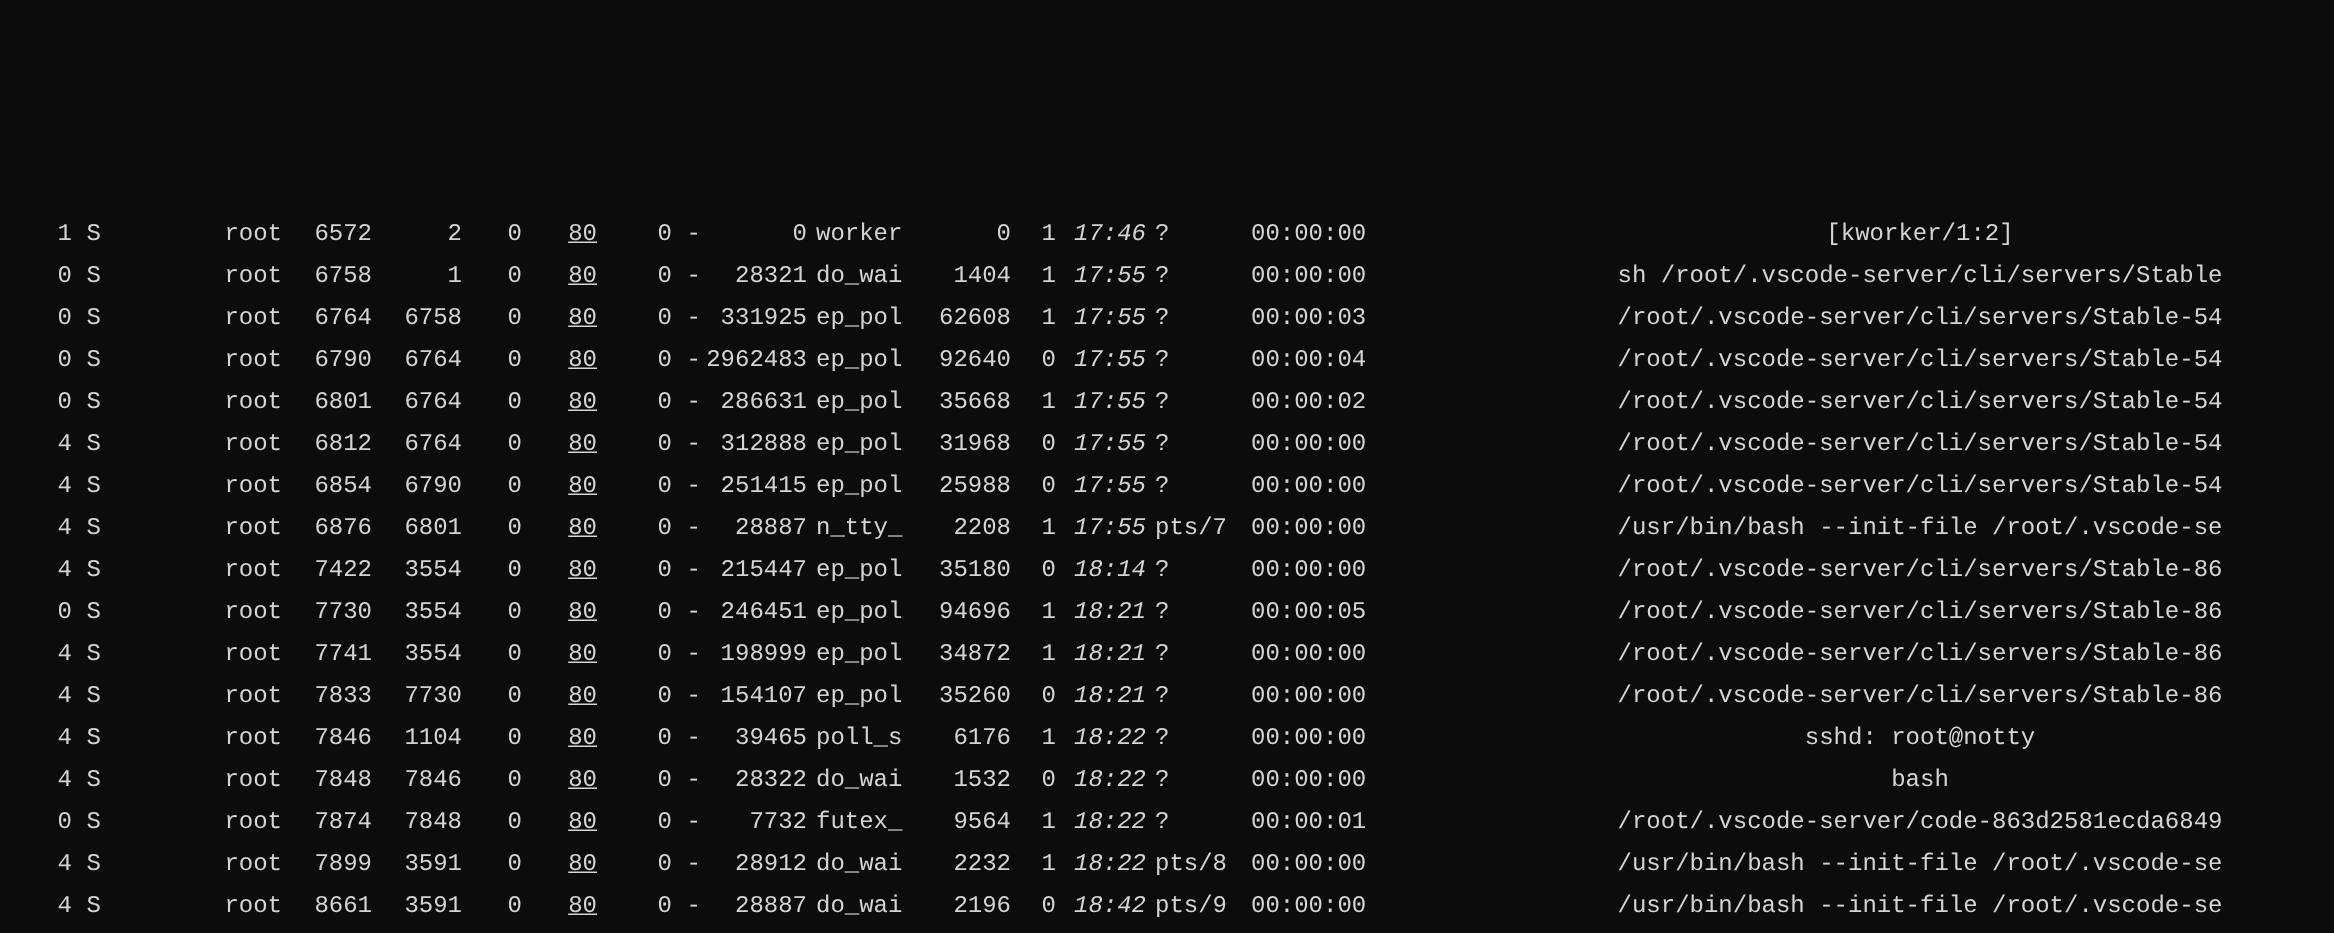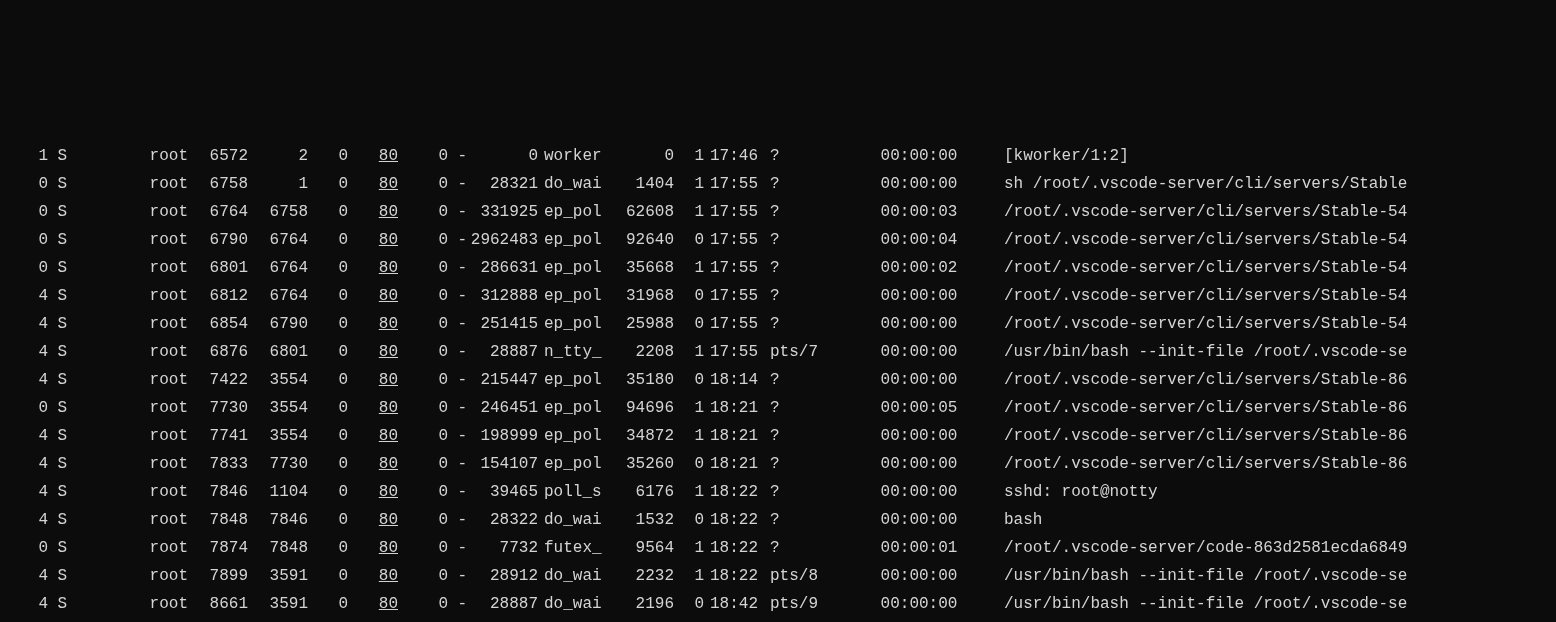--- a/index.html
+++ b/index.html
@@ -30,24 +30,24 @@
   .c-pid{ width: 60px;  text-align: right; white-space: pre; }
   .c-ppid{width: 60px;  text-align: right; white-space: pre; }
   .c-c  { width: 40px;  text-align: right; white-space: pre; }
   .c-pri{ width: 50px;  text-align: right; white-space: pre; text-decoration: underline; }
   .c-ni { width: 50px;  text-align: right; white-space: pre; }
   .c-dash{width: 20px;  text-align: left;  white-space: pre; }
   .c-addr{width: 70px;  text-align: right; white-space: pre; }
   .c-wchan{width:70px;  text-align: left;  white-space: pre; padding-left: 6px; }
   .c-sz { width: 60px;  text-align: right; white-space: pre; }
   .c-rss{ width: 30px;  text-align: right; white-space: pre; }
-  .c-stime{width:60px;  text-align: center; white-space: pre; }
+  .c-stime{width:60px;  text-align: right; white-space: pre; font-style: italic; }
   .c-tty{ width: 64px;  text-align: left;  white-space: pre; padding-left: 6px;}
-  .c-time{width: 170px; text-align: center;  white-space: pre; }
-  .c-cmd{ flex: 1;      text-align: left;  white-space: pre; overflow: hidden;}
+  .c-time{width: 170px; text-align: left;  white-space: pre; }
+  .c-cmd{ flex: 1;      text-align: center;  white-space: pre; overflow: hidden;}
 </style>
 </head>
 <body>
 
 
 
 <div class="wrap" id="wrap"><div class="row"><span class="c-f">1</span><span class="c-s"> S</span><span class="c-uid"> root</span><span class="c-pid">6572</span><span class="c-ppid">2</span><span class="c-c">0</span><span class="c-pri">80</span><span class="c-ni">0</span><span class="c-dash"> -</span><span class="c-addr">0</span><span class="c-wchan">worker</span><span class="c-sz">0</span><span class="c-rss">1</span><span class="c-stime">17:46</span><span class="c-tty">?</span><span class="c-time">00:00:00</span><span class="c-cmd">[kworker/1:2]</span></div><div class="row"><span class="c-f">0</span><span class="c-s"> S</span><span class="c-uid"> root</span><span class="c-pid">6758</span><span class="c-ppid">1</span><span class="c-c">0</span><span class="c-pri">80</span><span class="c-ni">0</span><span class="c-dash"> -</span><span class="c-addr">28321</span><span class="c-wchan">do_wai</span><span class="c-sz">1404</span><span class="c-rss">1</span><span class="c-stime">17:55</span><span class="c-tty">?</span><span class="c-time">00:00:00</span><span class="c-cmd">sh /root/.vscode-server/cli/servers/Stable</span></div><div class="row"><span class="c-f">0</span><span class="c-s"> S</span><span class="c-uid"> root</span><span class="c-pid">6764</span><span class="c-ppid">6758</span><span class="c-c">0</span><span class="c-pri">80</span><span class="c-ni">0</span><span class="c-dash"> -</span><span class="c-addr">331925</span><span class="c-wchan">ep_pol</span><span class="c-sz">62608</span><span class="c-rss">1</span><span class="c-stime">17:55</span><span class="c-tty">?</span><span class="c-time">00:00:03</span><span class="c-cmd">/root/.vscode-server/cli/servers/Stable-54</span></div><div class="row"><span class="c-f">0</span><span class="c-s"> S</span><span class="c-uid"> root</span><span class="c-pid">6790</span><span class="c-ppid">6764</span><span class="c-c">0</span><span class="c-pri">80</span><span class="c-ni">0</span><span class="c-dash"> -</span><span class="c-addr">2962483</span><span class="c-wchan">ep_pol</span><span class="c-sz">92640</span><span class="c-rss">0</span><span class="c-stime">17:55</span><span class="c-tty">?</span><span class="c-time">00:00:04</span><span class="c-cmd">/root/.vscode-server/cli/servers/Stable-54</span></div><div class="row"><span class="c-f">0</span><span class="c-s"> S</span><span class="c-uid"> root</span><span class="c-pid">6801</span><span class="c-ppid">6764</span><span class="c-c">0</span><span class="c-pri">80</span><span class="c-ni">0</span><span class="c-dash"> -</span><span class="c-addr">286631</span><span class="c-wchan">ep_pol</span><span class="c-sz">35668</span><span class="c-rss">1</span><span class="c-stime">17:55</span><span class="c-tty">?</span><span class="c-time">00:00:02</span><span class="c-cmd">/root/.vscode-server/cli/servers/Stable-54</span></div><div class="row"><span class="c-f">4</span><span class="c-s"> S</span><span class="c-uid"> root</span><span class="c-pid">6812</span><span class="c-ppid">6764</span><span class="c-c">0</span><span class="c-pri">80</span><span class="c-ni">0</span><span class="c-dash"> -</span><span class="c-addr">312888</span><span class="c-wchan">ep_pol</span><span class="c-sz">31968</span><span class="c-rss">0</span><span class="c-stime">17:55</span><span class="c-tty">?</span><span class="c-time">00:00:00</span><span class="c-cmd">/root/.vscode-server/cli/servers/Stable-54</span></div><div class="row"><span class="c-f">4</span><span class="c-s"> S</span><span class="c-uid"> root</span><span class="c-pid">6854</span><span class="c-ppid">6790</span><span class="c-c">0</span><span class="c-pri">80</span><span class="c-ni">0</span><span class="c-dash"> -</span><span class="c-addr">251415</span><span class="c-wchan">ep_pol</span><span class="c-sz">25988</span><span class="c-rss">0</span><span class="c-stime">17:55</span><span class="c-tty">?</span><span class="c-time">00:00:00</span><span class="c-cmd">/root/.vscode-server/cli/servers/Stable-54</span></div><div class="row"><span class="c-f">4</span><span class="c-s"> S</span><span class="c-uid"> root</span><span class="c-pid">6876</span><span class="c-ppid">6801</span><span class="c-c">0</span><span class="c-pri">80</span><span class="c-ni">0</span><span class="c-dash"> -</span><span class="c-addr">28887</span><span class="c-wchan">n_tty_</span><span class="c-sz">2208</span><span class="c-rss">1</span><span class="c-stime">17:55</span><span class="c-tty">pts/7</span><span class="c-time">00:00:00</span><span class="c-cmd">/usr/bin/bash --init-file /root/.vscode-se</span></div><div class="row"><span class="c-f">4</span><span class="c-s"> S</span><span class="c-uid"> root</span><span class="c-pid">7422</span><span class="c-ppid">3554</span><span class="c-c">0</span><span class="c-pri">80</span><span class="c-ni">0</span><span class="c-dash"> -</span><span class="c-addr">215447</span><span class="c-wchan">ep_pol</span><span class="c-sz">35180</span><span class="c-rss">0</span><span class="c-stime">18:14</span><span class="c-tty">?</span><span class="c-time">00:00:00</span><span class="c-cmd">/root/.vscode-server/cli/servers/Stable-86</span></div><div class="row"><span class="c-f">0</span><span class="c-s"> S</span><span class="c-uid"> root</span><span class="c-pid">7730</span><span class="c-ppid">3554</span><span class="c-c">0</span><span class="c-pri">80</span><span class="c-ni">0</span><span class="c-dash"> -</span><span class="c-addr">246451</span><span class="c-wchan">ep_pol</span><span class="c-sz">94696</span><span class="c-rss">1</span><span class="c-stime">18:21</span><span class="c-tty">?</span><span class="c-time">00:00:05</span><span class="c-cmd">/root/.vscode-server/cli/servers/Stable-86</span></div><div class="row"><span class="c-f">4</span><span class="c-s"> S</span><span class="c-uid"> root</span><span class="c-pid">7741</span><span class="c-ppid">3554</span><span class="c-c">0</span><span class="c-pri">80</span><span class="c-ni">0</span><span class="c-dash"> -</span><span class="c-addr">198999</span><span class="c-wchan">ep_pol</span><span class="c-sz">34872</span><span class="c-rss">1</span><span class="c-stime">18:21</span><span class="c-tty">?</span><span class="c-time">00:00:00</span><span class="c-cmd">/root/.vscode-server/cli/servers/Stable-86</span></div><div class="row"><span class="c-f">4</span><span class="c-s"> S</span><span class="c-uid"> root</span><span class="c-pid">7833</span><span class="c-ppid">7730</span><span class="c-c">0</span><span class="c-pri">80</span><span class="c-ni">0</span><span class="c-dash"> -</span><span class="c-addr">154107</span><span class="c-wchan">ep_pol</span><span class="c-sz">35260</span><span class="c-rss">0</span><span class="c-stime">18:21</span><span class="c-tty">?</span><span class="c-time">00:00:00</span><span class="c-cmd">/root/.vscode-server/cli/servers/Stable-86</span></div><div class="row"><span class="c-f">4</span><span class="c-s"> S</span><span class="c-uid"> root</span><span class="c-pid">7846</span><span class="c-ppid">1104</span><span class="c-c">0</span><span class="c-pri">80</span><span class="c-ni">0</span><span class="c-dash"> -</span><span class="c-addr">39465</span><span class="c-wchan">poll_s</span><span class="c-sz">6176</span><span class="c-rss">1</span><span class="c-stime">18:22</span><span class="c-tty">?</span><span class="c-time">00:00:00</span><span class="c-cmd">sshd: root@notty</span></div><div class="row"><span class="c-f">4</span><span class="c-s"> S</span><span class="c-uid"> root</span><span class="c-pid">7848</span><span class="c-ppid">7846</span><span class="c-c">0</span><span class="c-pri">80</span><span class="c-ni">0</span><span class="c-dash"> -</span><span class="c-addr">28322</span><span class="c-wchan">do_wai</span><span class="c-sz">1532</span><span class="c-rss">0</span><span class="c-stime">18:22</span><span class="c-tty">?</span><span class="c-time">00:00:00</span><span class="c-cmd">bash</span></div><div class="row"><span class="c-f">0</span><span class="c-s"> S</span><span class="c-uid"> root</span><span class="c-pid">7874</span><span class="c-ppid">7848</span><span class="c-c">0</span><span class="c-pri">80</span><span class="c-ni">0</span><span class="c-dash"> -</span><span class="c-addr">7732</span><span class="c-wchan">futex_</span><span class="c-sz">9564</span><span class="c-rss">1</span><span class="c-stime">18:22</span><span class="c-tty">?</span><span class="c-time">00:00:01</span><span class="c-cmd">/root/.vscode-server/code-863d2581ecda6849</span></div><div class="row"><span class="c-f">4</span><span class="c-s"> S</span><span class="c-uid"> root</span><span class="c-pid">7899</span><span class="c-ppid">3591</span><span class="c-c">0</span><span class="c-pri">80</span><span class="c-ni">0</span><span class="c-dash"> -</span><span class="c-addr">28912</span><span class="c-wchan">do_wai</span><span class="c-sz">2232</span><span class="c-rss">1</span><span class="c-stime">18:22</span><span class="c-tty">pts/8</span><span class="c-time">00:00:00</span><span class="c-cmd">/usr/bin/bash --init-file /root/.vscode-se</span></div><div class="row"><span class="c-f">4</span><span class="c-s"> S</span><span class="c-uid"> root</span><span class="c-pid">8661</span><span class="c-ppid">3591</span><span class="c-c">0</span><span class="c-pri">80</span><span class="c-ni">0</span><span class="c-dash"> -</span><span class="c-addr">28887</span><span class="c-wchan">do_wai</span><span class="c-sz">2196</span><span class="c-rss">0</span><span class="c-stime">18:42</span><span class="c-tty">pts/9</span><span class="c-time">00:00:00</span><span class="c-cmd">/usr/bin/bash --init-file /root/.vscode-se</span></div><div class="row"><span class="c-f">0</span><span class="c-s"> S</span><span class="c-uid"> root</span><span class="c-pid">8727</span><span class="c-ppid">7848</span><span class="c-c">0</span><span class="c-pri">80</span><span class="c-ni">0</span><span class="c-dash"> -</span><span class="c-addr">27014</span><span class="c-wchan">hrtime</span><span class="c-sz">352</span><span class="c-rss">0</span><span class="c-stime">18:43</span><span class="c-tty">?</span><span class="c-time">00:00:00</span><span class="c-cmd">sleep 180</span></div></div>
 
 
 

